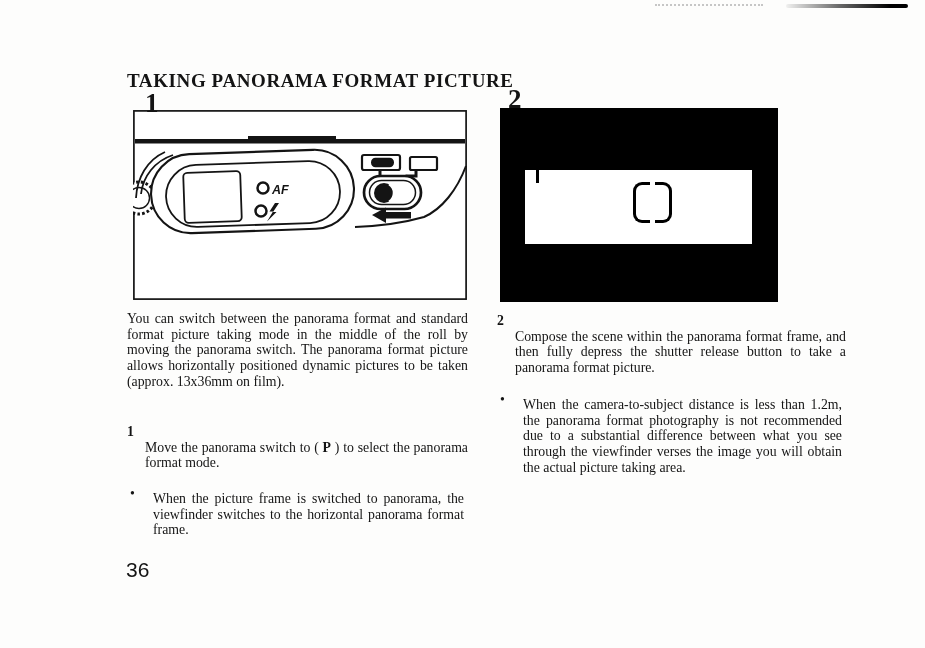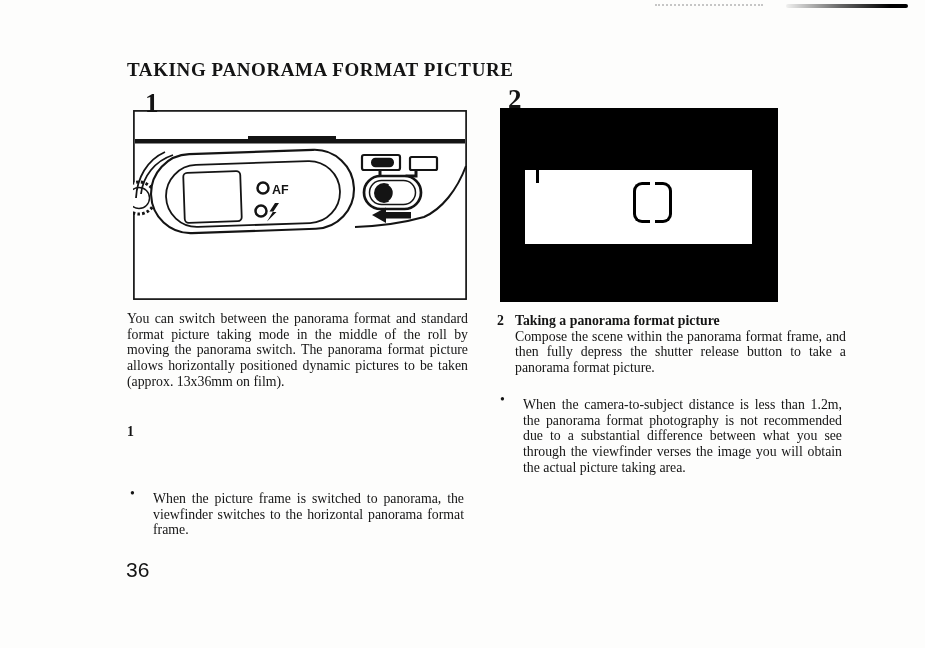--- a/index.html
+++ b/index.html
@@ -8,28 +8,28 @@
     background:#fdfdfc;color:#141414;
     font-family:"Liberation Serif", serif;
   }
   
   .artifact-dots{position:absolute;left:655px;top:4px;width:108px;height:0;
     border-top:2px dotted #9a9a9a;opacity:.55;}
   .artifact-streak{position:absolute;left:786px;top:4px;width:122px;height:3.5px;
     background:linear-gradient(to right, rgba(0,0,0,0.05), rgba(0,0,0,0.6) 45%, #000 85%);
     border-radius:2px;}
   
-  .page-title{position:absolute;left:127px;top:46px;
+  .page-title{position:absolute;left:127px;top:57px;
     font-size:19px;font-weight:bold;letter-spacing:.6px;white-space:nowrap;}
   
   .fig-label{position:absolute;font-size:27px;font-weight:bold;z-index:3;line-height:1;}
   .fig1-label{left:145px;top:90px;}
   .fig2-label{left:508px;top:86px;}
   
-  .fig1{position:absolute;left:133px;top:110px;width:334px;height:190px;}
+  .fig1{position:absolute;left:133px;top:110px;width:334px;height:190px;font-style:italic;}
   .fig1 svg{display:block;width:100%;height:100%;}
   
   .fig2{position:absolute;left:500px;top:108px;width:278px;height:194px;background:#000;}
   .pano-band{position:absolute;left:25px;top:62px;width:227px;height:74px;background:#fff;}
   .band-tick{position:absolute;left:11px;top:0;width:3px;height:13px;background:#000;}
   .af-bracket{position:absolute;top:12px;width:17px;height:41px;box-sizing:border-box;}
   .af-bracket.left{left:108px;border:3px solid #000;border-right:none;
     border-radius:9px 0 0 9px;}
   .af-bracket.right{left:130px;border:3px solid #000;border-left:none;
     border-radius:0 9px 9px 0;}
@@ -114,31 +114,31 @@
     <div class="af-bracket right"></div>
   </div>
 </div>
 
 <p class="txt para intro">You can switch between the panorama format and standard format picture taking mode in the middle of the roll by moving the panorama switch. The panorama format picture allows horizontally positioned dynamic pictures to be taken (approx. 13x36mm on film).</p>
 
 <div class="txt section sec-left">
   <div class="sec-head">
     <span class="sec-num">1</span>
   </div>
+  <p class="sec-body"><span>Move the panorama switch to ( </span><span class="bold-p">P</span><span> ) to select the panorama format mode.</span></p>
 </div>
 
 <div class="txt bullet bullet-left">
   <span class="dot">•</span>
   <p>When the picture frame is switched to panorama, the viewfinder switches to the horizontal panorama format frame.</p>
 </div>
 
 <div class="txt section sec-right">
   <div class="sec-head">
     <span class="sec-num">2</span>
-    <span class="sec-title">Taking a panorama format picture</span>
   </div>
   <p class="sec-body">Compose the scene within the panorama format frame, and then fully depress the shutter release button to take a panorama format picture.</p>
 </div>
 
 <div class="txt bullet bullet-right">
   <span class="dot">•</span>
   <p>When the camera-to-subject distance is less than 1.2m, the panorama format photography is not recommended due to a substantial difference between what you see through the viewfinder verses the image you will obtain the actual picture taking area.</p>
 </div>
 
 <div class="page-num">36</div>

